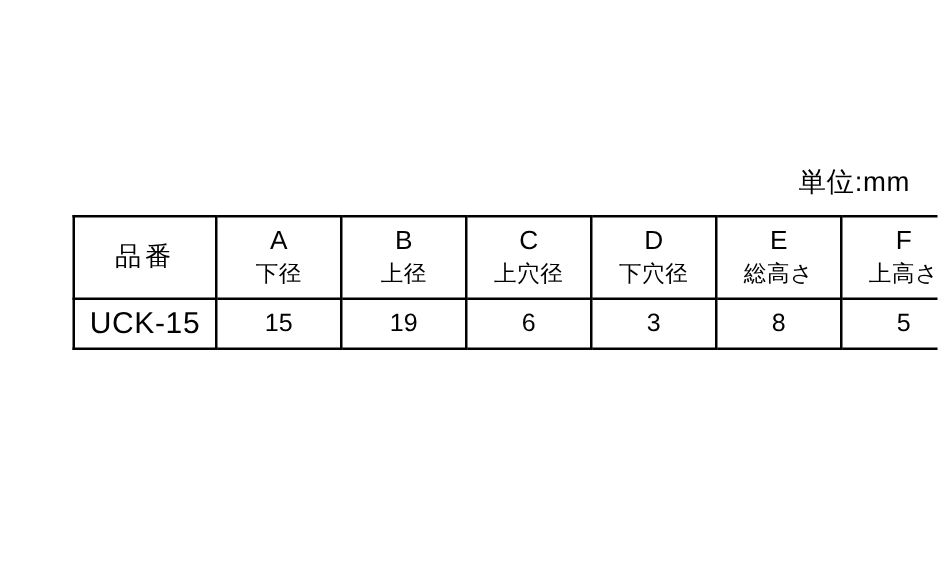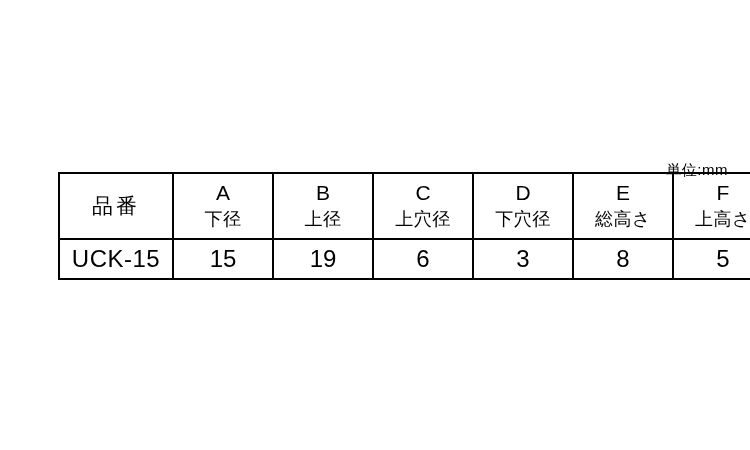--- a/index.html
+++ b/index.html
@@ -15,22 +15,22 @@
     overflow: hidden;
   }
   .page {
     position: relative;
     width: 750px;
     height: 450px;
   }
   .unit-note {
     position: absolute;
     right: 22px;
-    top: 160px;
-    font-size: 15px;
+    top: 136px;
+    font-size: 22px;
     line-height: 20px;
     letter-spacing: 0.5px;
     white-space: nowrap;
   }
   .spec-table {
     position: absolute;
     left: 18px;
     top: 172px;
     width: 714px;
     border-collapse: collapse;
@@ -62,21 +62,21 @@
     display: block;
     font-size: 18px;
     line-height: 26px;
     letter-spacing: 0.5px;
   }
   .head-part {
     font-size: 21px;
     letter-spacing: 3px;
   }
   .cell-value {
-    font-size: 24px;
+    font-size: 20px;
   }
   .cell-part {
     font-size: 24px;
     letter-spacing: 0.5px;
   }
 </style>
 </head>
 <body>
 
 <div class="page">

